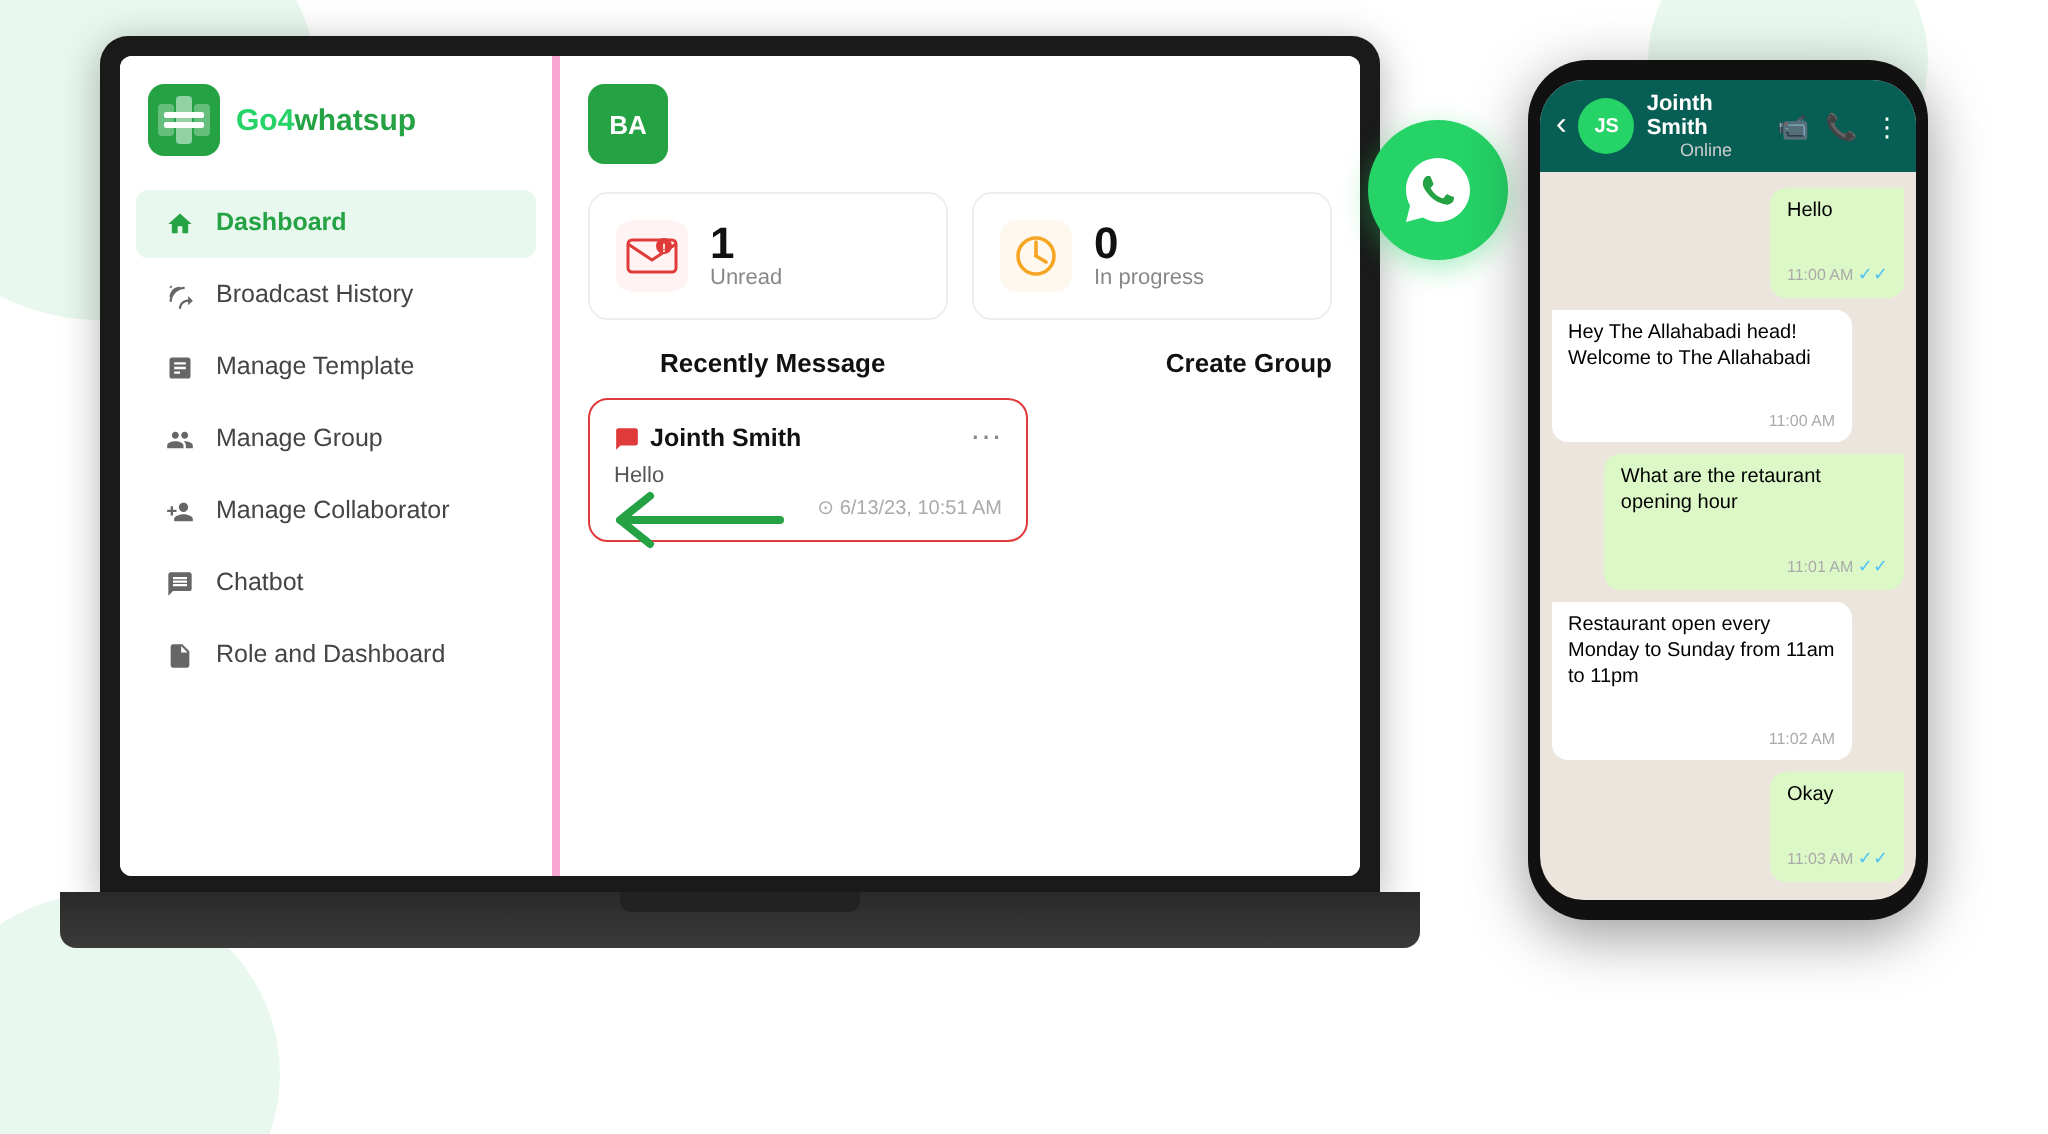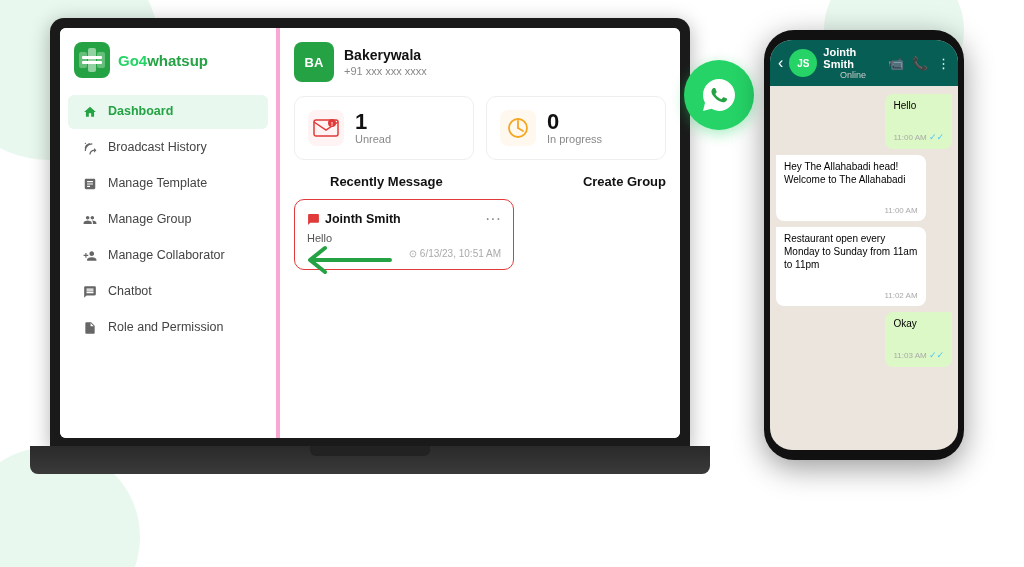--- a/index.html
+++ b/index.html
@@ -448,32 +448,28 @@
             </span>
             <span>Chatbot</span>
           </div>
 
           <div class="nav-item">
             <span class="nav-icon">
               <svg width="14" height="14" viewBox="0 0 24 24" fill="#666">
                   <path d="M14 2H6c-1.1 0-2 .9-2 2v16c0 1.1.9 2 2 2h12c1.1 0 2-.9 2-2V8l-6-6zm-1 7V3.5L18.5 9H13z"></path>
                 </svg>
             </span>
-            <span>Role and Permission</span>
+            <span>Role and Dashboard</span>
           </div>
         </div>
 
         <div class="main-content">
 
           <div class="user-bar">
             <div class="user-avatar">BA</div>
-            <div class="user-info">
-              <div class="user-name">Bakerywala</div>
-              <div class="user-phone">+91 xxx xxx xxxx</div>
-            </div>
           </div>
 
           <div class="stats-row">
 
             <div class="stat-card">
               <div class="stat-icon-wrap">
                 <svg width="36" height="36" viewBox="0 0 36 36">
                   <rect width="36" height="36" rx="8" fill="#fff3f3"></rect>
                   <path d="M8 10h20c1.1 0 2 .9 2 2v12c0 1.1-.9 2-2 2H8c-1.1 0-2-.9-2-2V12c0-1.1.9-2 2-2z" fill="none" stroke="#e03a3a" stroke-width="1.5"></path>
                   <path d="M6 12l12 8 12-8" fill="none" stroke="#e03a3a" stroke-width="1.5"></path>
@@ -559,20 +555,24 @@
         <div class="msg-bubble sent">
           <div>Hello</div>
           <div class="msg-time">11:00 AM <span class="msg-ticks">✓✓</span></div>
         </div>
 
         <div class="msg-bubble received">
           <div>Hey The Allahabadi head! Welcome to The Allahabadi</div>
           <div class="msg-time">11:00 AM</div>
         </div>
 
+        <div class="msg-bubble sent">
+          <div>What are the retaurant opening hour</div>
+          <div class="msg-time">11:01 AM <span class="msg-ticks">✓✓</span></div>
+        </div>
 
         <div class="msg-bubble received">
           <div>Restaurant open every Monday to Sunday from 11am to 11pm</div>
           <div class="msg-time">11:02 AM</div>
         </div>
 
         <div class="msg-bubble sent">
           <div>Okay</div>
           <div class="msg-time">11:03 AM <span class="msg-ticks">✓✓</span></div>
         </div>

